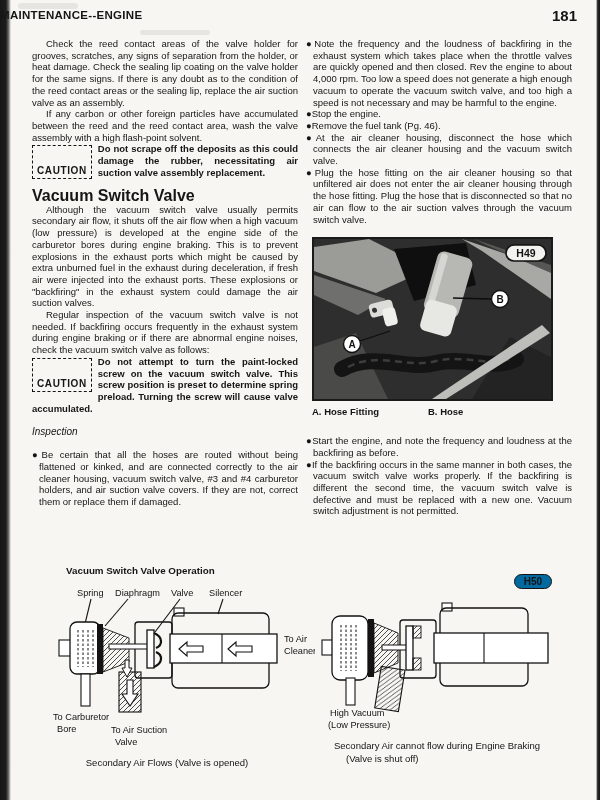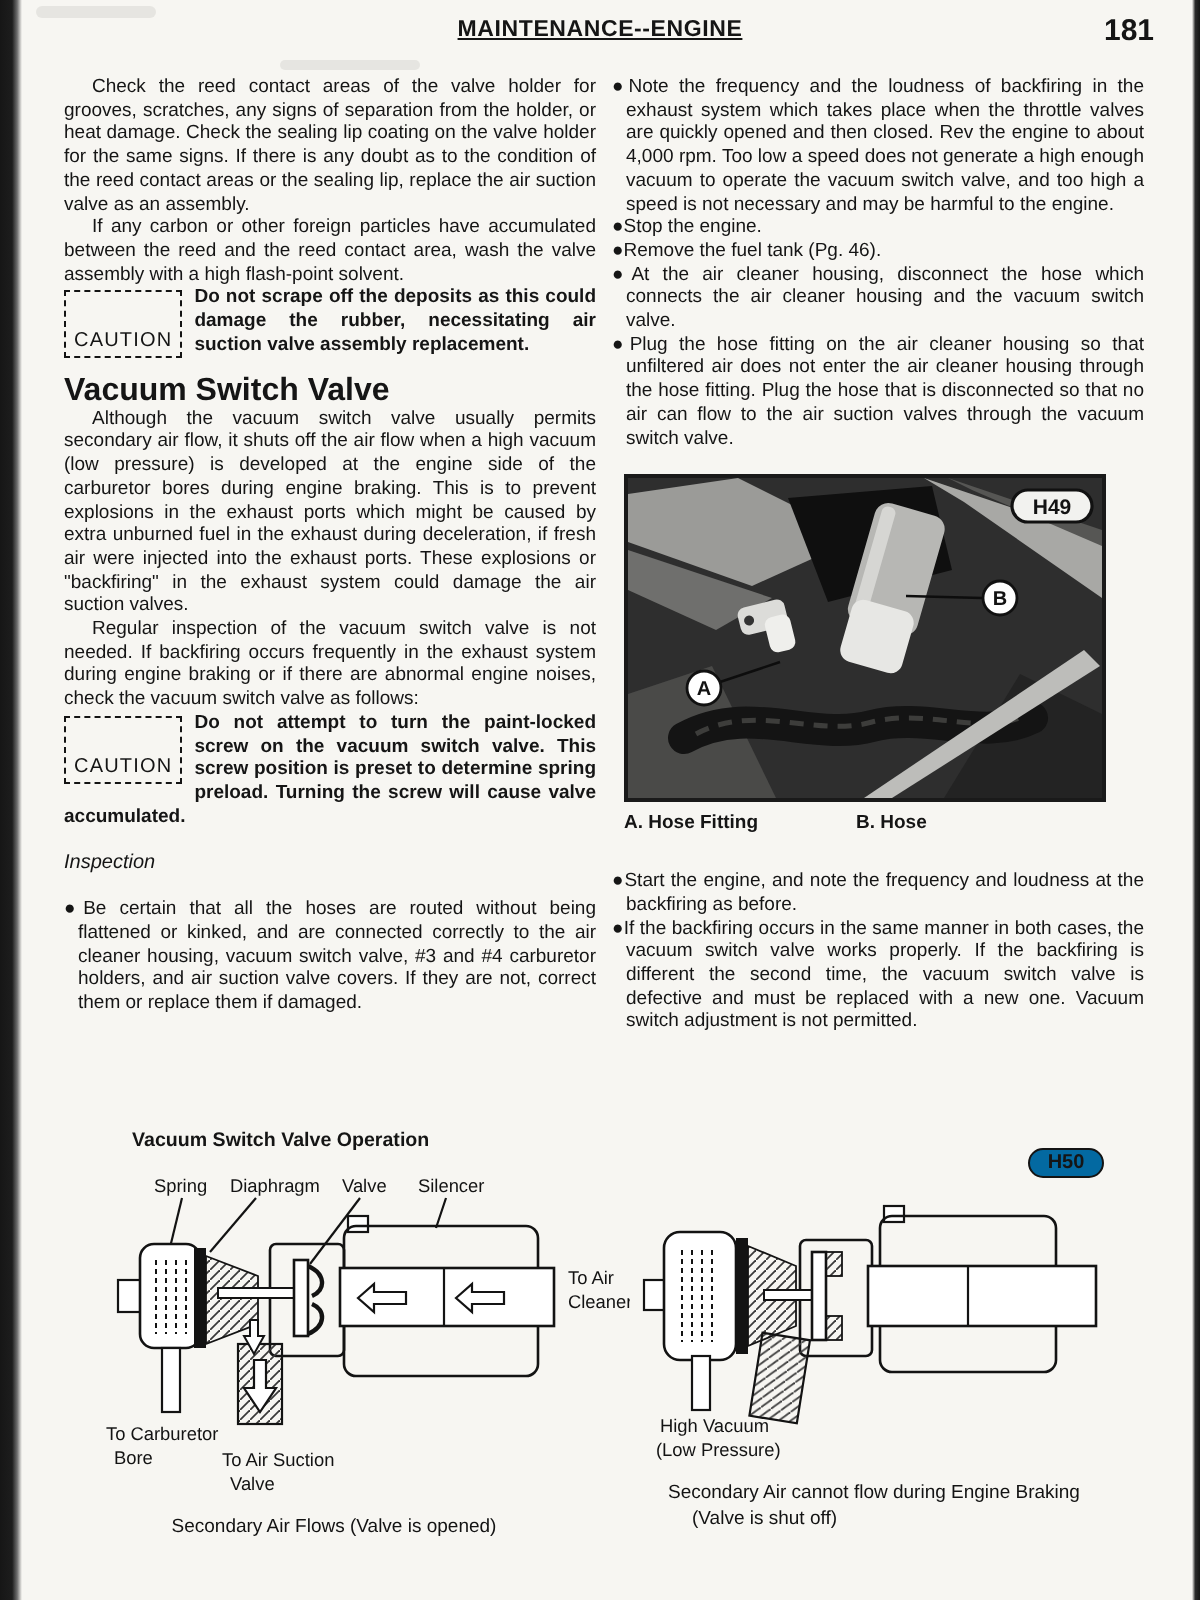--- a/index.html
+++ b/index.html
@@ -6,33 +6,33 @@
   body{
     width:600px;height:800px;position:relative;overflow:hidden;
     background:#f7f6f2;color:#151515;
     font-family:"Liberation Sans",sans-serif;
   }
   .edge-left{position:absolute;left:0;top:0;width:11px;height:800px;
     background:linear-gradient(90deg,#161616 0%,#1d1d1d 55%,#6e6e6e 78%,rgba(230,230,226,0) 100%);}
   .edge-right{position:absolute;right:0;top:0;width:4px;height:800px;
     background:linear-gradient(270deg,#141414 0%,#2a2a2a 60%,rgba(230,230,226,0) 100%);}
   .smudge{position:absolute;background:#9a9a95;opacity:.18;border-radius:4px;}
-  .hdr-title{position:absolute;top:9px;left:0;width:600px;text-align:center;
-    font-weight:bold;font-size:11.5px;letter-spacing:.3px;text-decoration:underline;}
+  .hdr-title{position:absolute;top:9px;left:0;width:600px;text-align:left;
+    font-weight:bold;font-size:11.5px;letter-spacing:.3px;}
   .hdr-page{position:absolute;top:7px;left:552px;font-weight:bold;font-size:15px;}
 
   .col{position:absolute;top:38px;width:266px;font-size:9.5px;line-height:11.7px;text-align:justify;}
   .col-left{left:32px;}
   .col-right{left:306px;}
   .para{margin:0;text-indent:14px;}
   .sec-head{font-weight:bold;font-size:16px;margin:10px 0 2px 0;text-indent:0;}
   .insp-head{font-style:italic;font-size:10px;margin:12px 0 11px 0;text-indent:0;}
   .caution{margin:0;}
   .caution:after{content:"";display:block;clear:both;}
-  .caution-badge{float:left;border:1.6px dashed #141414;font-weight:normal;
+  .caution-badge{float:left;border:1.6px dashed #141414;font-weight:bold;
     font-size:10px;letter-spacing:.6px;padding:19px 4px 1px 4px;margin:2px 6px 1px 0;}
   .caution-text{font-weight:bold;}
   .bullet{margin:0;padding-left:7px;text-indent:-7px;}
   .bullet .dot{display:inline;}
 
   .photo-fig{margin:14px 0 0 6px;width:241px;}
   .photo-frame{width:237px;height:160px;border:2px solid #1a1a1a;background:#2e2e2e;}
   .photo-caption{position:relative;height:15px;margin-top:5px;font-weight:bold;font-size:9.5px;}
   .photo-caption .cap-b{position:absolute;left:116px;top:0;}
   .group-gap{margin-top:14px;}

